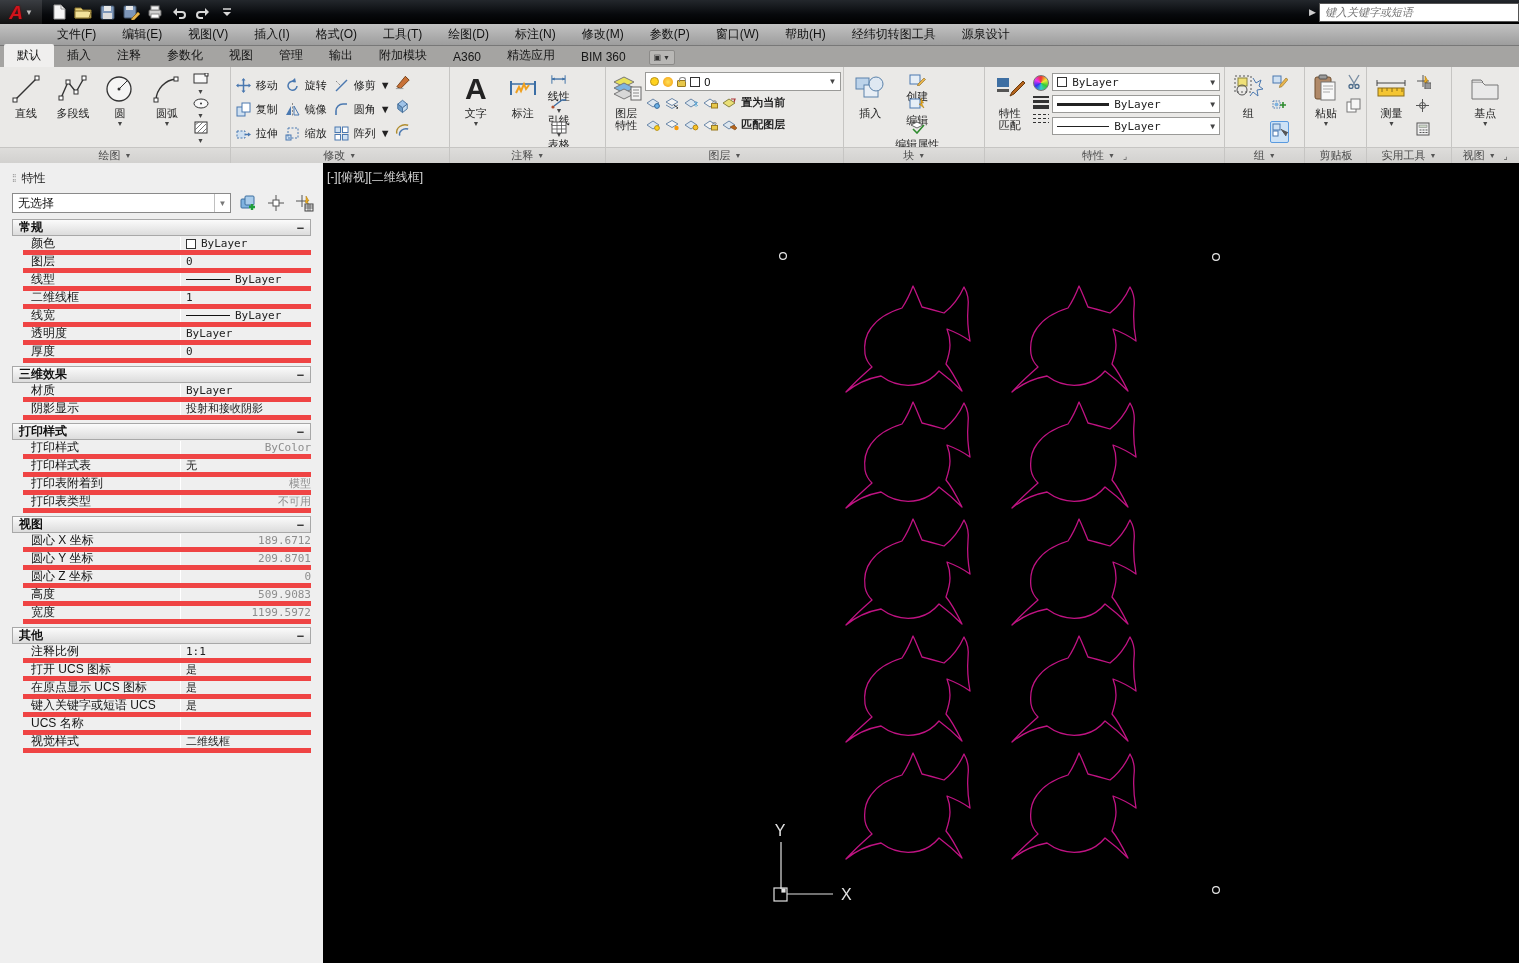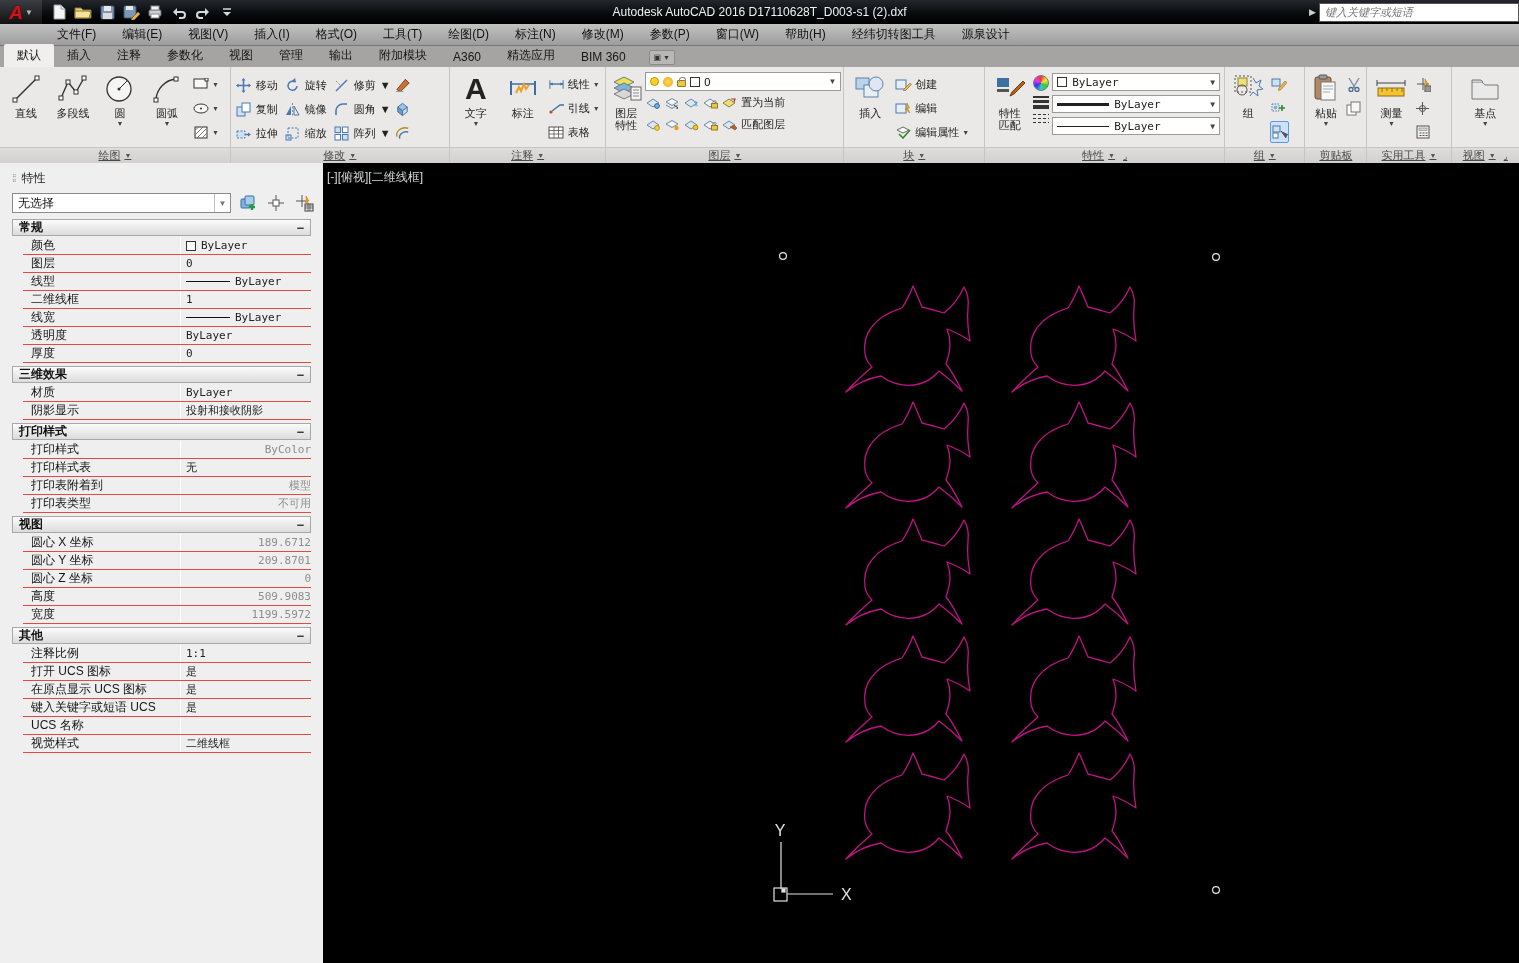--- a/index.html
+++ b/index.html
@@ -38,51 +38,51 @@
   .rtab.active { background:#f0efee; border-radius:2px 2px 0 0; }
   .tab-toggle { margin-left:10px; margin-bottom:2px; width:26px; height:15px; background:#b8b7b5;
                 border:1px solid #8c8b89; border-radius:2px; font-size:8px; color:#333;
                 display:flex; align-items:center; justify-content:center; gap:2px; }
 
   
   .ribbon { height:96px; background:#eae9e7; display:flex; border-bottom:1px solid #9d9c9a; }
   .panel { height:96px; display:flex; flex-direction:column; border-right:1px solid #c6c5c3; }
   .pbody { flex:1; display:flex; align-items:stretch; padding:3px 4px 0; gap:3px; }
   .plabel { height:16px; background:linear-gradient(#dedddb,#d2d1cf); border-top:1px solid #c6c5c3;
-            font-size:11px; color:#4a4a4a; display:flex; align-items:center; justify-content:center; gap:4px;text-decoration:underline; }
+            font-size:11px; color:#4a4a4a; display:flex; align-items:center; justify-content:center; gap:4px; }
   .plabel .arr { font-size:7px; color:#555; }
   .plabel .launcher { font-size:9px; color:#555; margin-left:4px; }
 
   .bigbtn { width:44px; display:flex; flex-direction:column; align-items:center;
             justify-content:flex-start; padding-top:2px; gap:1px; }
   .bigbtn .bico { height:34px; display:flex; align-items:center; justify-content:center; }
   .bigbtn .blabel { font-size:11px; color:#222; text-align:center; line-height:12px; }
   .bigbtn .bdd { font-size:7px; color:#444; }
 
   .vcol { display:flex; flex-direction:column; justify-content:flex-start; gap:2px; padding-top:3px; }
-  .srow { display:flex; align-items:center; gap:3px; height:22px; font-size:11px; color:#222; }
+  .srow { display:flex; align-items:center; gap:3px; height:22px; font-size:11px; color:#222;flex-direction:column; }
   .srow .sdd { font-size:7px; color:#444; }
   .sico { width:17px; height:16px; display:flex; align-items:center; justify-content:center; }
 
   .mod-grid { display:grid; grid-template-columns:auto auto auto; grid-auto-rows:24px;
               column-gap:6px; align-content:start; padding-top:3px; }
   .modbtn { display:flex; align-items:center; gap:4px; font-size:11px; color:#222; }
 
   .layer-dd { width:196px; height:19px; background:#fff; border:1px solid #9a9a98;
               display:flex; align-items:center; gap:4px; padding:0 4px; font-size:11px; }
   .layer-dd .grow { flex:1; }
   .bulb { width:9px; height:9px; border-radius:50%; background:#ffd21e; border:1px solid #b8921a; }
   .sun  { width:10px; height:10px; border-radius:50%; background:radial-gradient(#ffe259,#f59a0c); }
   .lockico { width:9px; height:7px; border:1px solid #9a7a20; background:#e8c84a; border-radius:1px;
              position:relative; margin-top:3px; }
   .lockico:before { content:""; position:absolute; left:1px; top:-4px; width:5px; height:4px;
                     border:1px solid #888; border-bottom:none; border-radius:3px 3px 0 0; }
   .swatch { width:10px; height:10px; background:#fff; border:1px solid #333; }
   .layerrows { display:flex; flex-direction:column; gap:1px; padding-top:2px; }
-  .lrow { display:flex; align-items:center; gap:4px; height:21px; font-size:11px; color:#222; }
+  .lrow { display:flex; align-items:center; gap:4px; height:21px; font-size:11px; color:#222;font-weight:bold; }
   .lmini { display:flex; gap:3px; }
   .lmini .sico { width:16px; }
 
   .prop-dd { width:168px; height:18px; background:#fff; border:1px solid #9a9a98;
              display:flex; align-items:center; gap:5px; padding:0 4px;
              font-size:11px; font-family:"DejaVu Sans Mono",monospace; color:#222; }
   .prop-dd .grow { flex:1; }
   .ddarr { font-size:8px; color:#444; }
   .lineThick { width:52px; height:3px; background:#222; }
   .lineThin  { width:52px; height:1px; background:#222; }
@@ -109,21 +109,21 @@
   .combo-box { flex:1; height:20px; background:#fff; border:1px solid #8a8a8a; display:flex;
                align-items:center; font-size:12px; color:#111; padding-left:5px; }
   .combo-arr { width:16px; height:18px; border-left:1px solid #c0c0c0; display:flex; align-items:center;
                justify-content:center; color:#777; font-size:8px; }
   .pal-ico { width:22px; height:20px; display:flex; align-items:center; justify-content:center; }
   .sec-hd { height:17px; background:linear-gradient(#fbfbfb,#dcdcdc); border:1px solid #a8a8a8;
             display:flex; align-items:center; margin:3px 12px 1px 0; padding:0 6px;
             font-weight:bold; color:#111; font-size:12px; }
   .sec-hd .minus { margin-left:auto; color:#333; font-family:"DejaVu Sans Mono",monospace; }
   .prow { display:flex; height:18px; margin:0 12px 0 11px; background:#efefef;
-          border-bottom:1px solid #ef4444; }
+          border-bottom:5px solid #ef4444; }
   .prow .pl { width:158px; display:flex; align-items:center; padding-left:8px; color:#151515;
               border-right:1px solid #fff; font-size:12px; white-space:nowrap; }
   .prow .pv { flex:1; display:flex; align-items:center; gap:5px; padding-left:5px; color:#222;
               font-family:"DejaVu Sans Mono",monospace; font-size:11px; white-space:nowrap; }
   .prow .pv.dim { color:#8d8d8d;justify-content:flex-end; }
   .vline { width:44px; height:1px; background:#111; }
 
   
   .canvas { flex:1; position:relative; background:#000; }
   .vp-label { position:absolute; left:4px; top:6px; color:#d9d9d9; font-size:12px;
@@ -184,21 +184,20 @@
           <path d="M10 2l4 4-4 4z" fill="#d8d8d8"></path>
         </svg>
       </span>
       <span class="qat-ico">
         <svg width="12" height="12" viewBox="0 0 12 12">
           <path d="M2 3h8" stroke="#d8d8d8" stroke-width="1.5"></path>
           <path d="M2 6l4 4 4-4z" fill="#d8d8d8"></path>
         </svg>
       </span>
     </div>
-  <div class="win-title">Autodesk AutoCAD 2016   D17110628T_D003-s1 (2).dxf</div>
   <div class="search-wrap">
     <span class="search-arrow">▶</span>
     <input class="search-input" placeholder="键入关键字或短语" style="">
   </div>
 </div>
 
 <div class="menubar" id="menubar">
     <span class="menu-item">文件(F)</span>
     <span class="menu-item">编辑(E)</span>
     <span class="menu-item">视图(V)</span>

